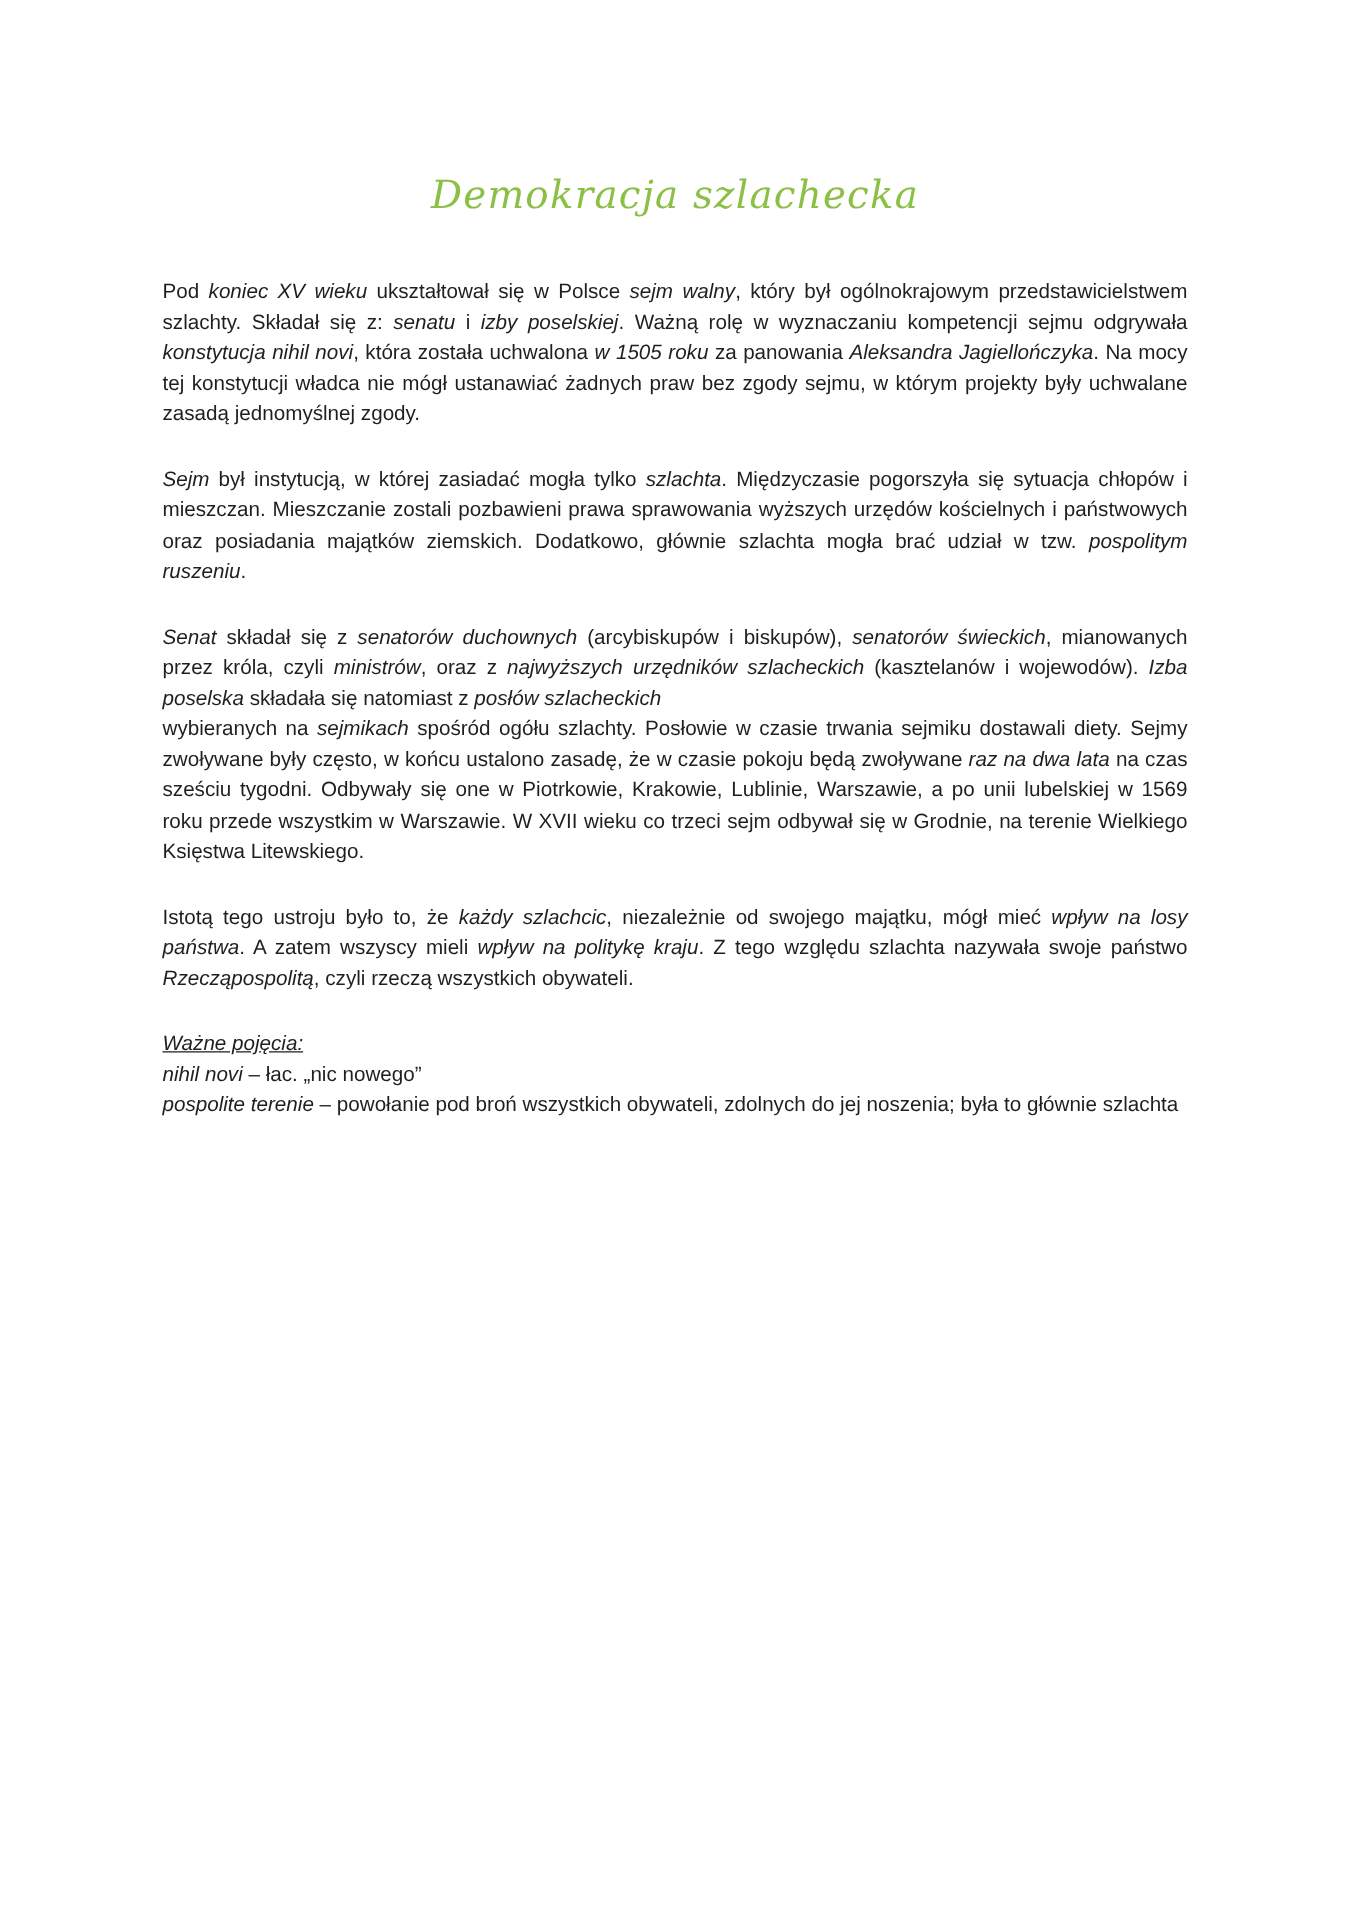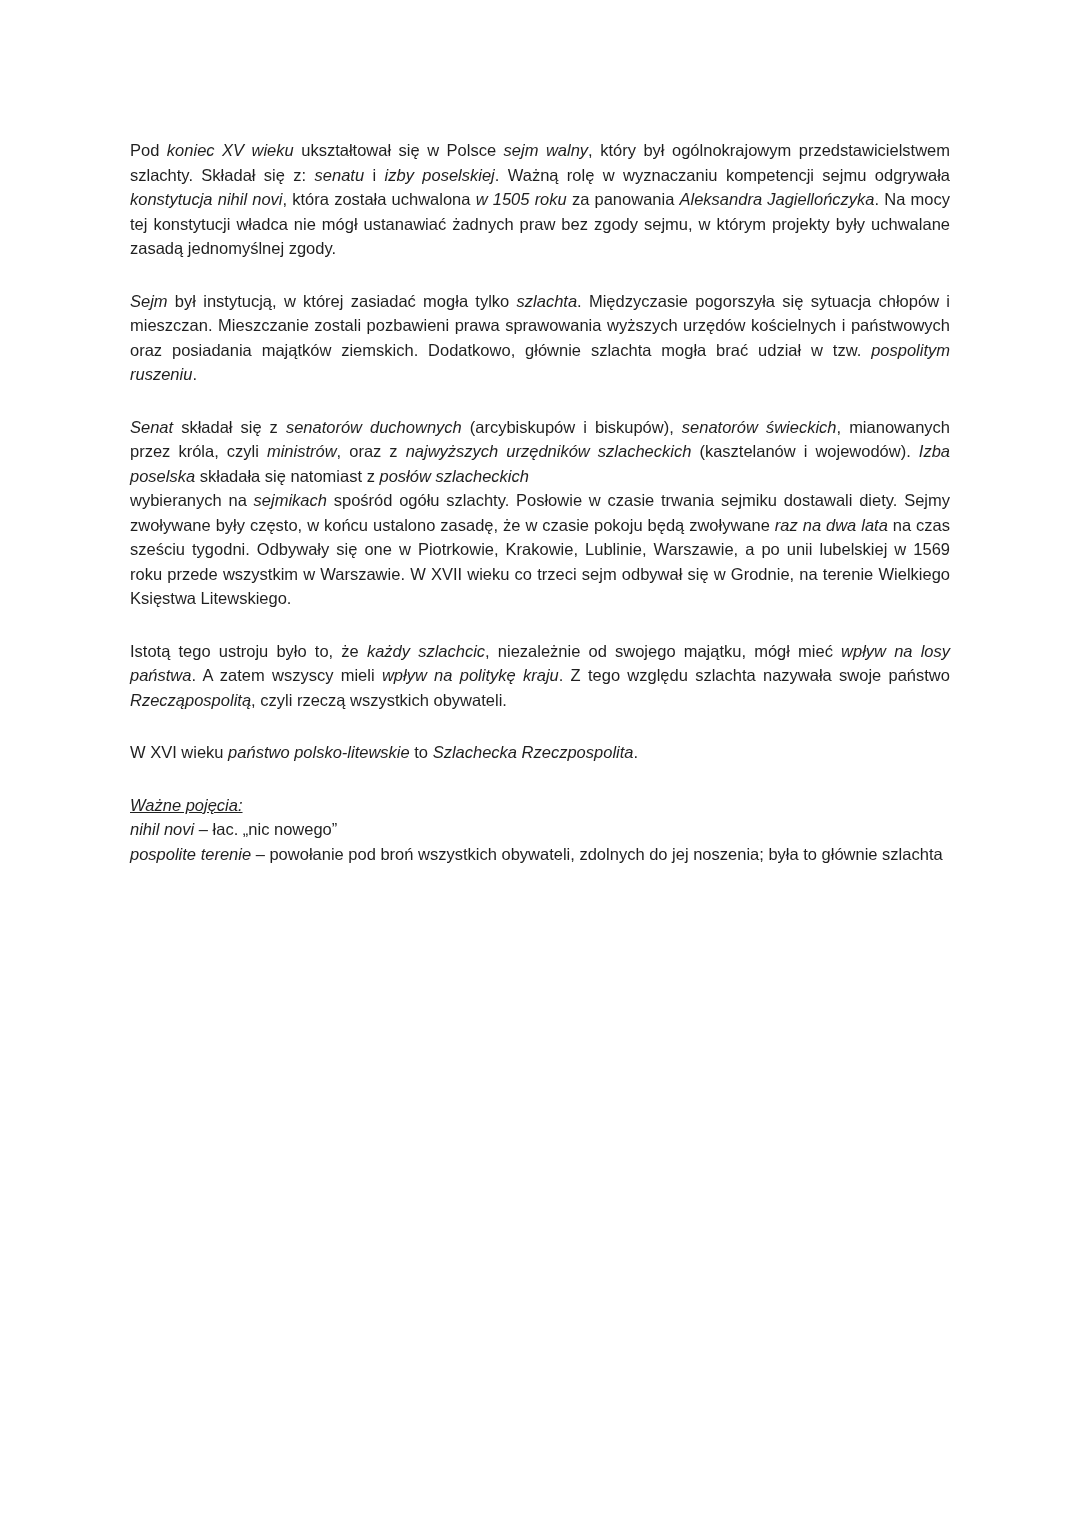--- a/index.html
+++ b/index.html
@@ -40,23 +40,23 @@
     margin-top: 0;
   }
   .b { font-weight: normal; }
   .i { font-style: italic; }
   .u { text-decoration: underline; }
 </style>
 </head>
 <body>
 
 <div class="page">
+  <h1 class="title" style="color: rgb(140, 191, 69);">Demokracja szlachecka</h1>
   <div class="content">
       <p class="para"><span>Pod </span><span class="b i">koniec XV wieku</span><span> ukształtował się w Polsce </span><span class="b i">sejm walny</span><span>, który był ogólnokrajowym przedstawicielstwem szlachty. Składał się z: </span><span class="b i">senatu</span><span> i </span><span class="b i">izby poselskiej</span><span>. Ważną rolę w wyznaczaniu kompetencji sejmu odgrywała </span><span class="b i">konstytucja nihil novi</span><span>, która została uchwalona </span><span class="b i">w 1505 roku</span><span> za panowania </span><span class="b i">Aleksandra Jagiellończyka</span><span>. Na mocy tej konstytucji władca nie mógł ustanawiać żadnych praw bez zgody sejmu, w którym projekty były uchwalane zasadą jednomyślnej zgody.</span></p>
       <p class="para"><span class="b i">Sejm</span><span> był instytucją, w której zasiadać mogła tylko </span><span class="b i">szlachta</span><span>. Międzyczasie pogorszyła się sytuacja chłopów i mieszczan. Mieszczanie zostali pozbawieni prawa sprawowania wyższych urzędów kościelnych i państwowych oraz posiadania majątków ziemskich. Dodatkowo, głównie szlachta mogła brać udział w tzw. </span><span class="b i">pospolitym ruszeniu</span><span>.</span></p>
       <p class="para"><span class="b i">Senat</span><span> składał się z </span><span class="b i">senatorów duchownych</span><span> (arcybiskupów i biskupów), </span><span class="b i">senatorów świeckich</span><span>, mianowanych przez króla, czyli </span><span class="b i">ministrów</span><span>, oraz z </span><span class="b i">najwyższych urzędników szlacheckich</span><span> (kasztelanów i wojewodów). </span><span class="b i">Izba poselska</span><span> składała się natomiast z </span><span class="b i">posłów szlacheckich</span><br><span>wybieranych na </span><span class="b i">sejmikach</span><span> spośród ogółu szlachty. Posłowie w czasie trwania sejmiku dostawali diety. Sejmy zwoływane były często, w końcu ustalono zasadę, że w czasie pokoju będą zwoływane </span><span class="b i">raz na dwa lata</span><span> na czas sześciu tygodni. Odbywały się one w Piotrkowie, Krakowie, Lublinie, Warszawie, a po unii lubelskiej w 1569 roku przede wszystkim w Warszawie. W XVII wieku co trzeci sejm odbywał się w Grodnie, na terenie Wielkiego Księstwa Litewskiego.</span></p>
       <p class="para"><span>Istotą tego ustroju było to, że </span><span class="b i">każdy szlachcic</span><span>, niezależnie od swojego majątku, mógł mieć </span><span class="b i">wpływ na losy państwa</span><span>. A zatem wszyscy mieli </span><span class="b i">wpływ na politykę kraju</span><span>. Z tego względu szlachta nazywała swoje państwo </span><span class="b i">Rzecząpospolitą</span><span>, czyli rzeczą wszystkich obywateli.</span></p>
-      <p class="para"><span>W XVI wieku </span><span class="b i">państwo polsko-litewskie</span><span> to </span><span class="b i">Szlachecka Rzeczpospolita</span><span>.</span></p>
       <p class="para"><span class="i u">Ważne pojęcia:</span></p>
       <p class="para tight"><span class="b i">nihil novi</span><span> – łac. „nic nowego”</span></p>
       <p class="para tight"><span class="b i">pospolite terenie</span><span> – powołanie pod broń wszystkich obywateli, zdolnych do jej noszenia; była to głównie szlachta</span></p>
     </div>
 </div>
 
 </body></html>

